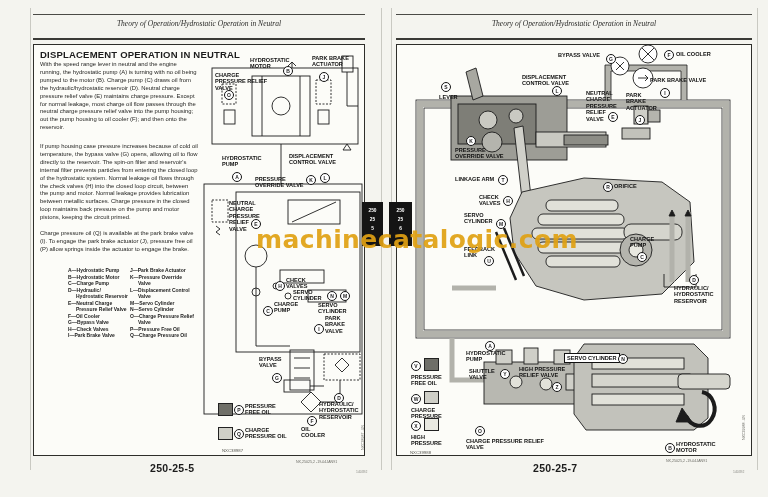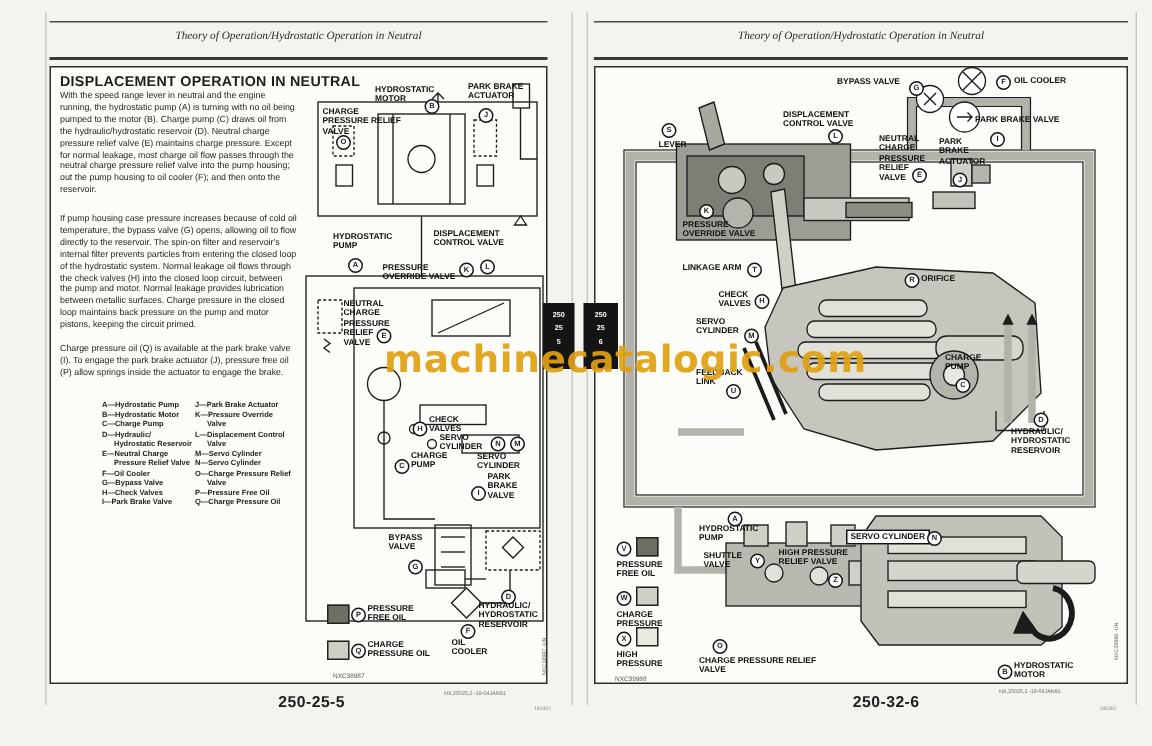--- a/index.html
+++ b/index.html
@@ -18,21 +18,21 @@
   .boxed{border:.8px solid #111;background:#fff;padding:1px 2px;}
   .mk{position:absolute;width:8px;height:8px;border:1px solid #141414;border-radius:50%;background:#fff;
       font-size:5px;font-weight:700;line-height:8px;text-align:center;z-index:13;}
   .sw{position:absolute;width:13px;height:11px;border:.8px solid #222;z-index:12;}
   .sw-dark{background:#6f6f68;}
   .sw-med{background:#cfcfc7;}
   .sw-light{background:#e9e9e1;}
   .fig-id{position:absolute;font-size:4.3px;color:#55554f;z-index:12;}
   .plate{position:absolute;font-size:3.6px;color:#6a6a64;z-index:12;}
   .side{position:absolute;font-size:3.6px;color:#6a6a64;transform:rotate(-90deg);transform-origin:left top;z-index:12;}
-  .pagenum{position:absolute;top:462px;width:80px;font-weight:700;font-size:10.5px;text-align:right;letter-spacing:.3px;}
+  .pagenum{position:absolute;top:462px;width:80px;font-weight:700;font-size:10.5px;text-align:left;letter-spacing:.3px;}
   .print{position:absolute;top:470px;font-size:3.4px;color:#8a8a84;}
   .tab{position:absolute;top:202px;height:44px;background:#141414;color:#fff;z-index:20;
        font-size:4.8px;font-weight:700;text-align:center;line-height:1.9;padding-top:4px;box-sizing:border-box;}
   .wm{position:absolute;left:256px;top:225px;font-size:25px;font-weight:800;color:#e0a113;opacity:.92;
       letter-spacing:.4px;z-index:30;font-family:"DejaVu Sans",sans-serif;}
   .diag{position:absolute;z-index:5;}
 </style>
 </head>
 <body>
 
@@ -279,21 +279,21 @@
 <span class="mk" style="left:411px;top:394px;">W</span>
 <div class="sw sw-med" style="left:424px;top:391px;"></div>
 <div class="lbl" style="left:411px;top:407px;width:40px;">CHARGE PRESSURE</div>
 <span class="mk" style="left:411px;top:421px;">X</span>
 <div class="sw sw-light" style="left:424px;top:418px;"></div>
 <div class="lbl" style="left:411px;top:434px;width:40px;">HIGH PRESSURE</div>
 
 <div class="fig-id" style="left:410px;top:450px;">NXC39988</div>
 <div class="plate" style="left:666px;top:459px;">NX,25025,2    -19-04JAN91</div>
 <div class="side" style="left:742px;top:440px;">NXC39988 -UN</div>
-<div class="pagenum" style="left:533px;">250-32-6</div>
+<div class="pagenum" style="left:533px;">250-25-7</div>
 <div class="print" style="left:733px;">140392</div>
 
 <div class="tab" style="left:362px;width:21px;">
   <div>250</div>
   <div>25</div>
   <div>5</div>
 </div>
 <div class="tab" style="left:389px;width:23px;">
   <div>250</div>
   <div>25</div>

